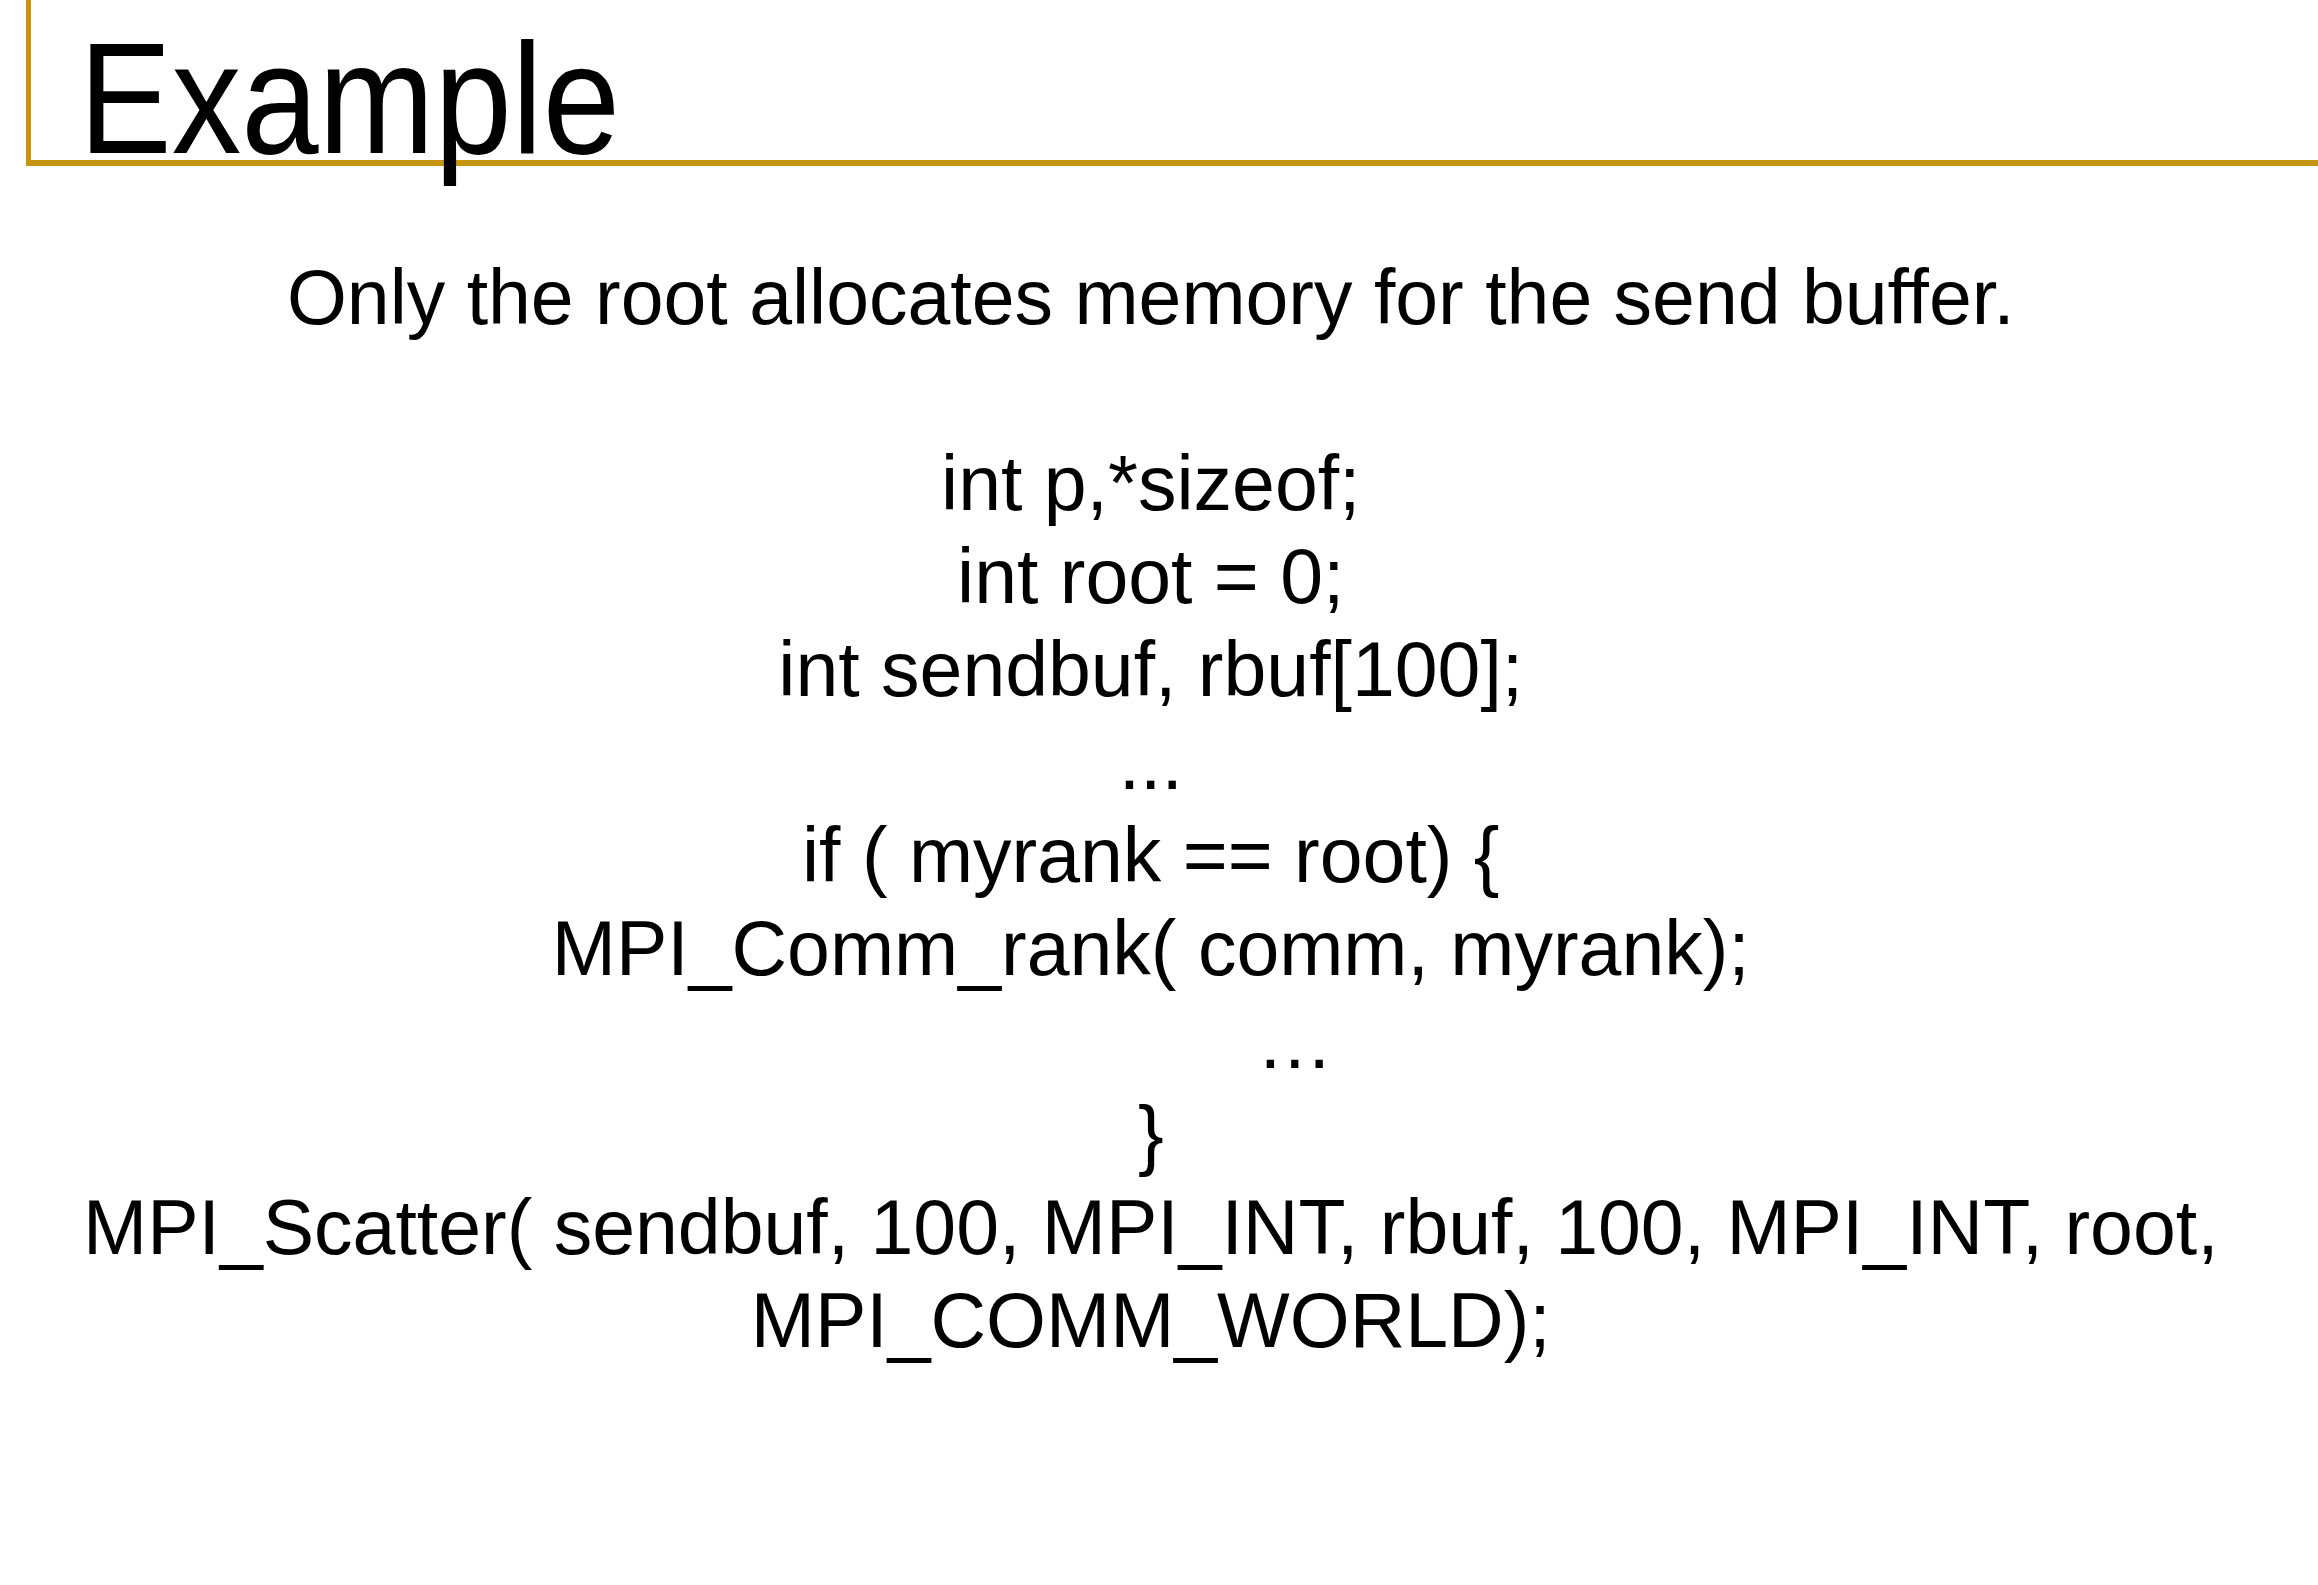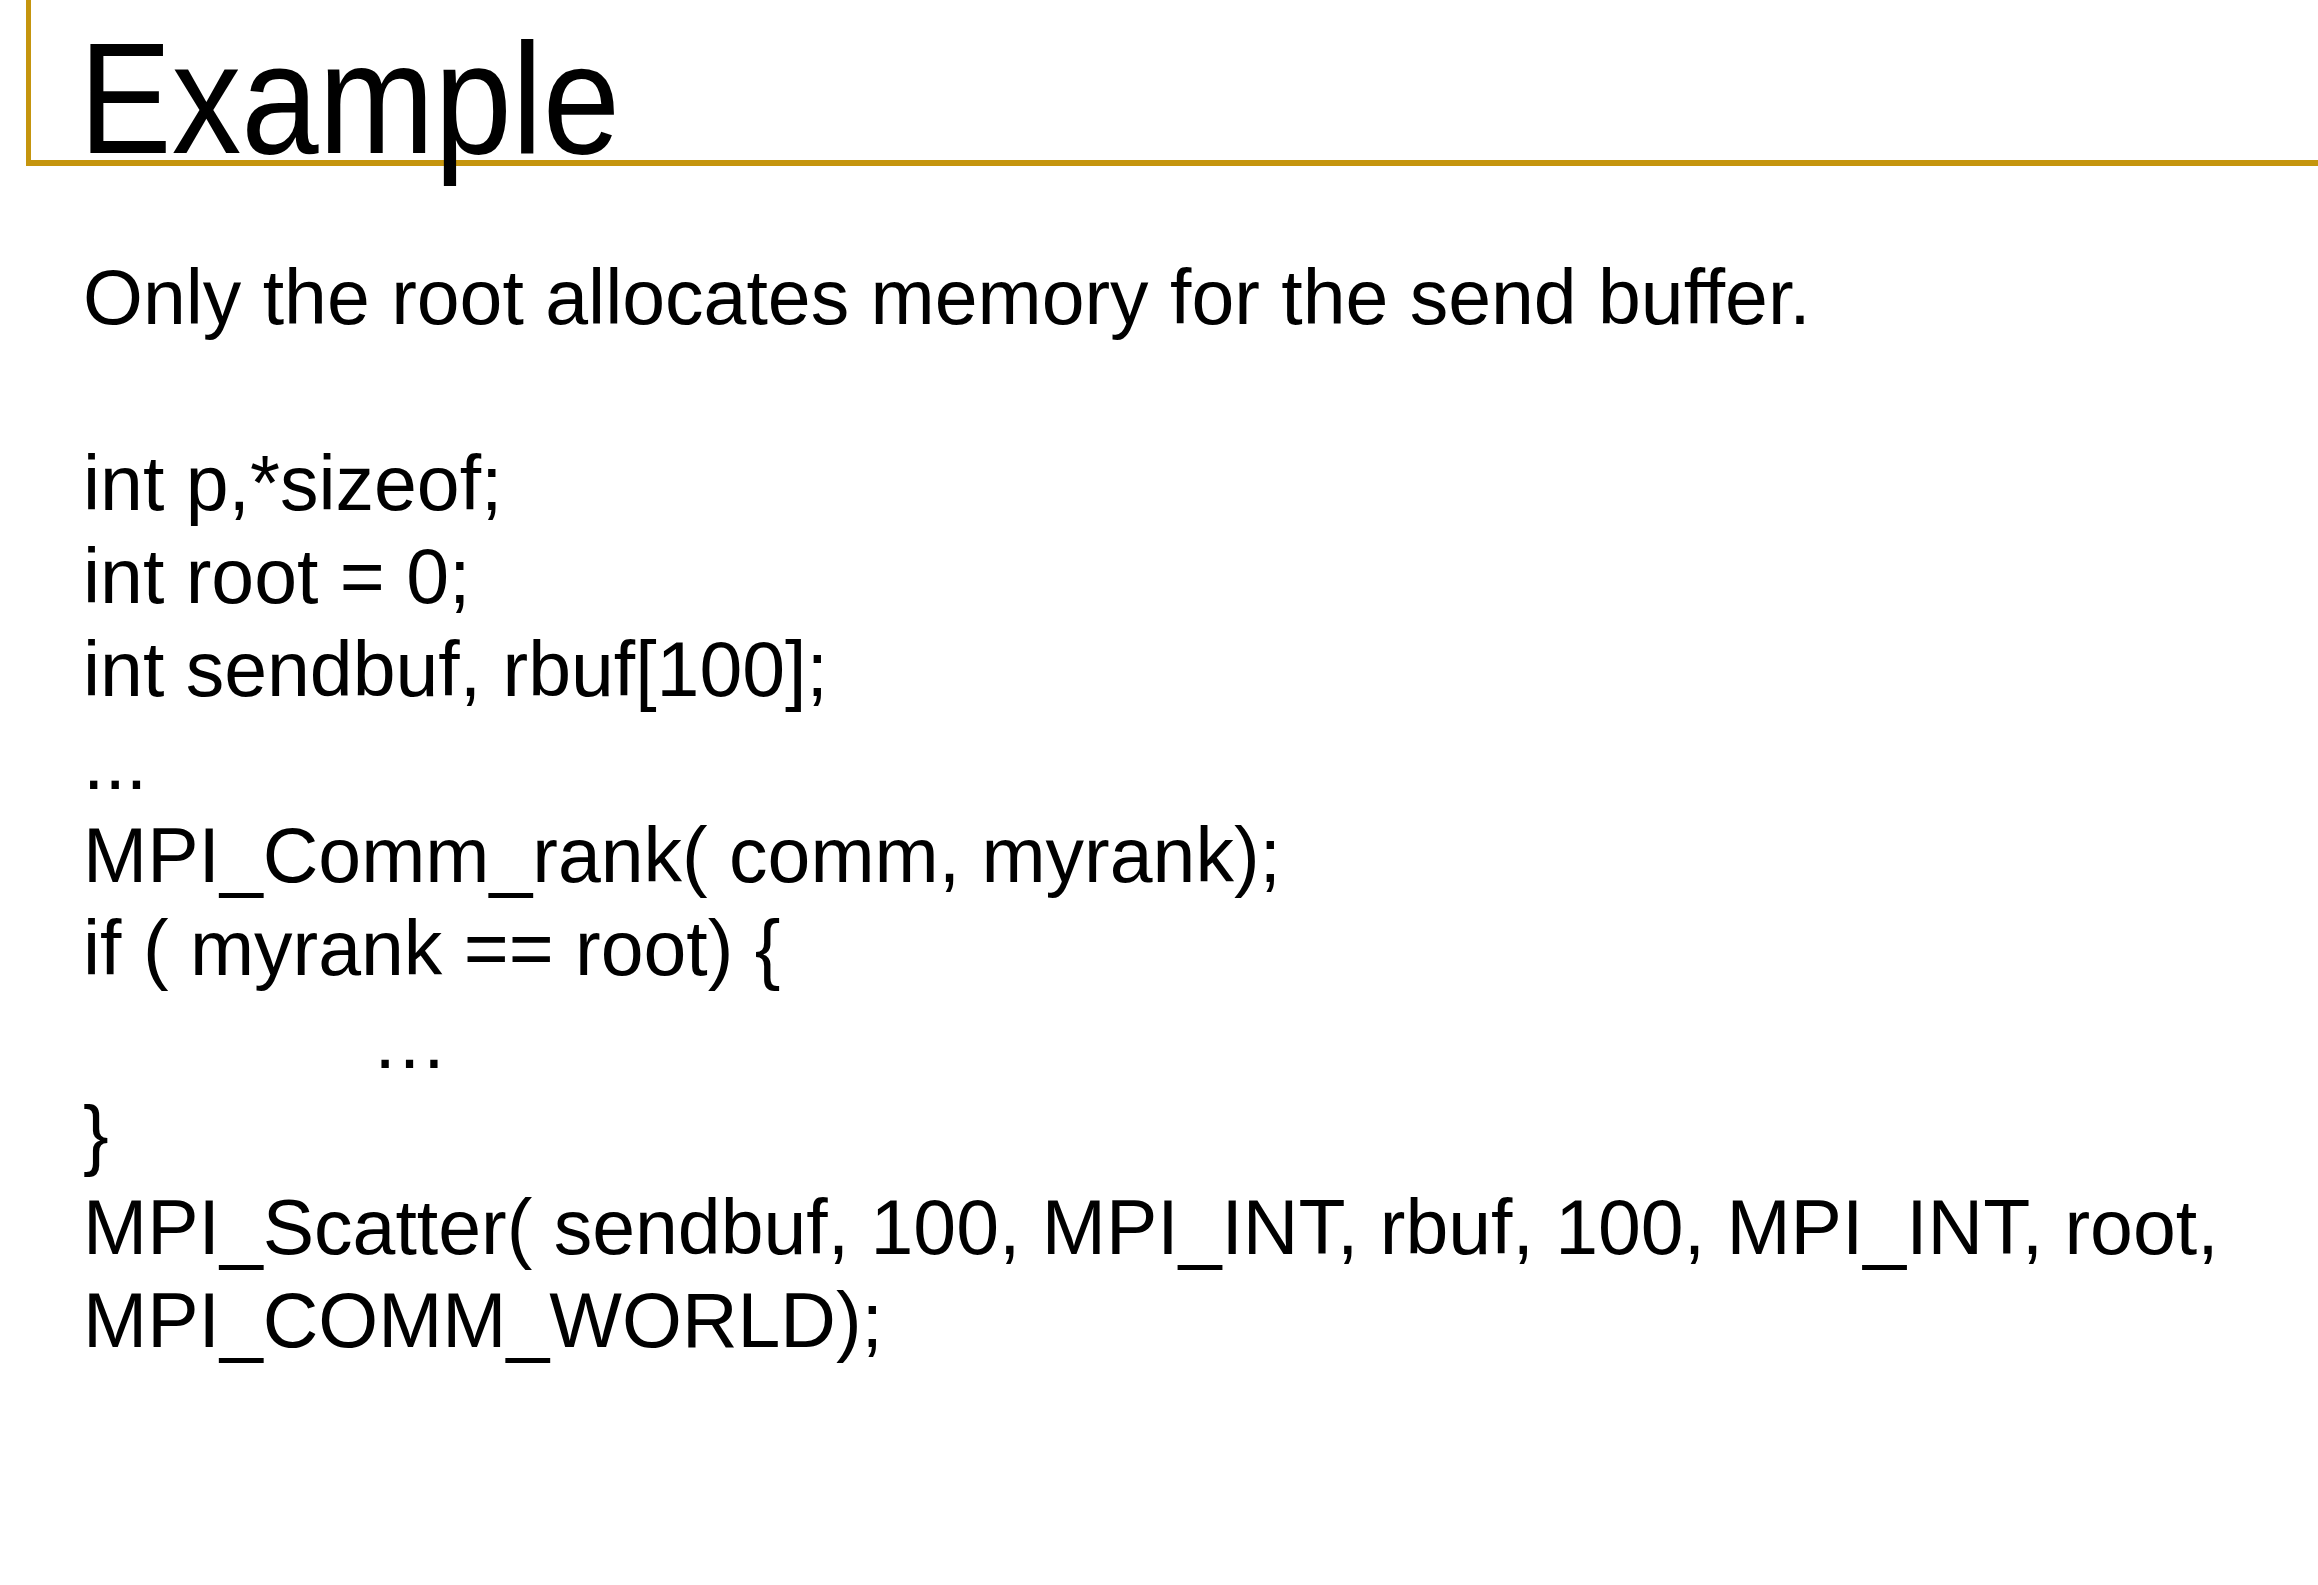--- a/index.html
+++ b/index.html
@@ -50,20 +50,21 @@
     position: absolute;
     left: 83px;
     top: 251px;
     font-size: 77px;
     line-height: 93px;
     z-index: 1;
   }
   .line {
     white-space: pre;
     min-height: 93px;
+    text-align: center;
   }
   .line.indent {
     padding-left: 288px;
   }
 </style>
 </head>
 <body>
 
 <div class="slide">
 
@@ -72,22 +73,22 @@
 
   <div class="slide-title">Example</div>
 
   <div class="body-block">
     <div class="line">Only the root allocates memory for the send buffer.</div>
     <div class="line"></div>
     <div class="line">int p,*sizeof;</div>
     <div class="line">int root = 0;</div>
     <div class="line">int sendbuf, rbuf[100];</div>
     <div class="line">...</div>
+    <div class="line">if ( myrank == root) {</div>
     <div class="line">MPI_Comm_rank( comm, myrank);</div>
-    <div class="line">if ( myrank == root) {</div>
     <div class="line indent">…</div>
     <div class="line">}</div>
     <div class="line">MPI_Scatter( sendbuf, 100, MPI_INT, rbuf, 100, MPI_INT, root,</div>
     <div class="line">MPI_COMM_WORLD);</div>
   </div>
 
 </div>
 
 
 </body></html>

